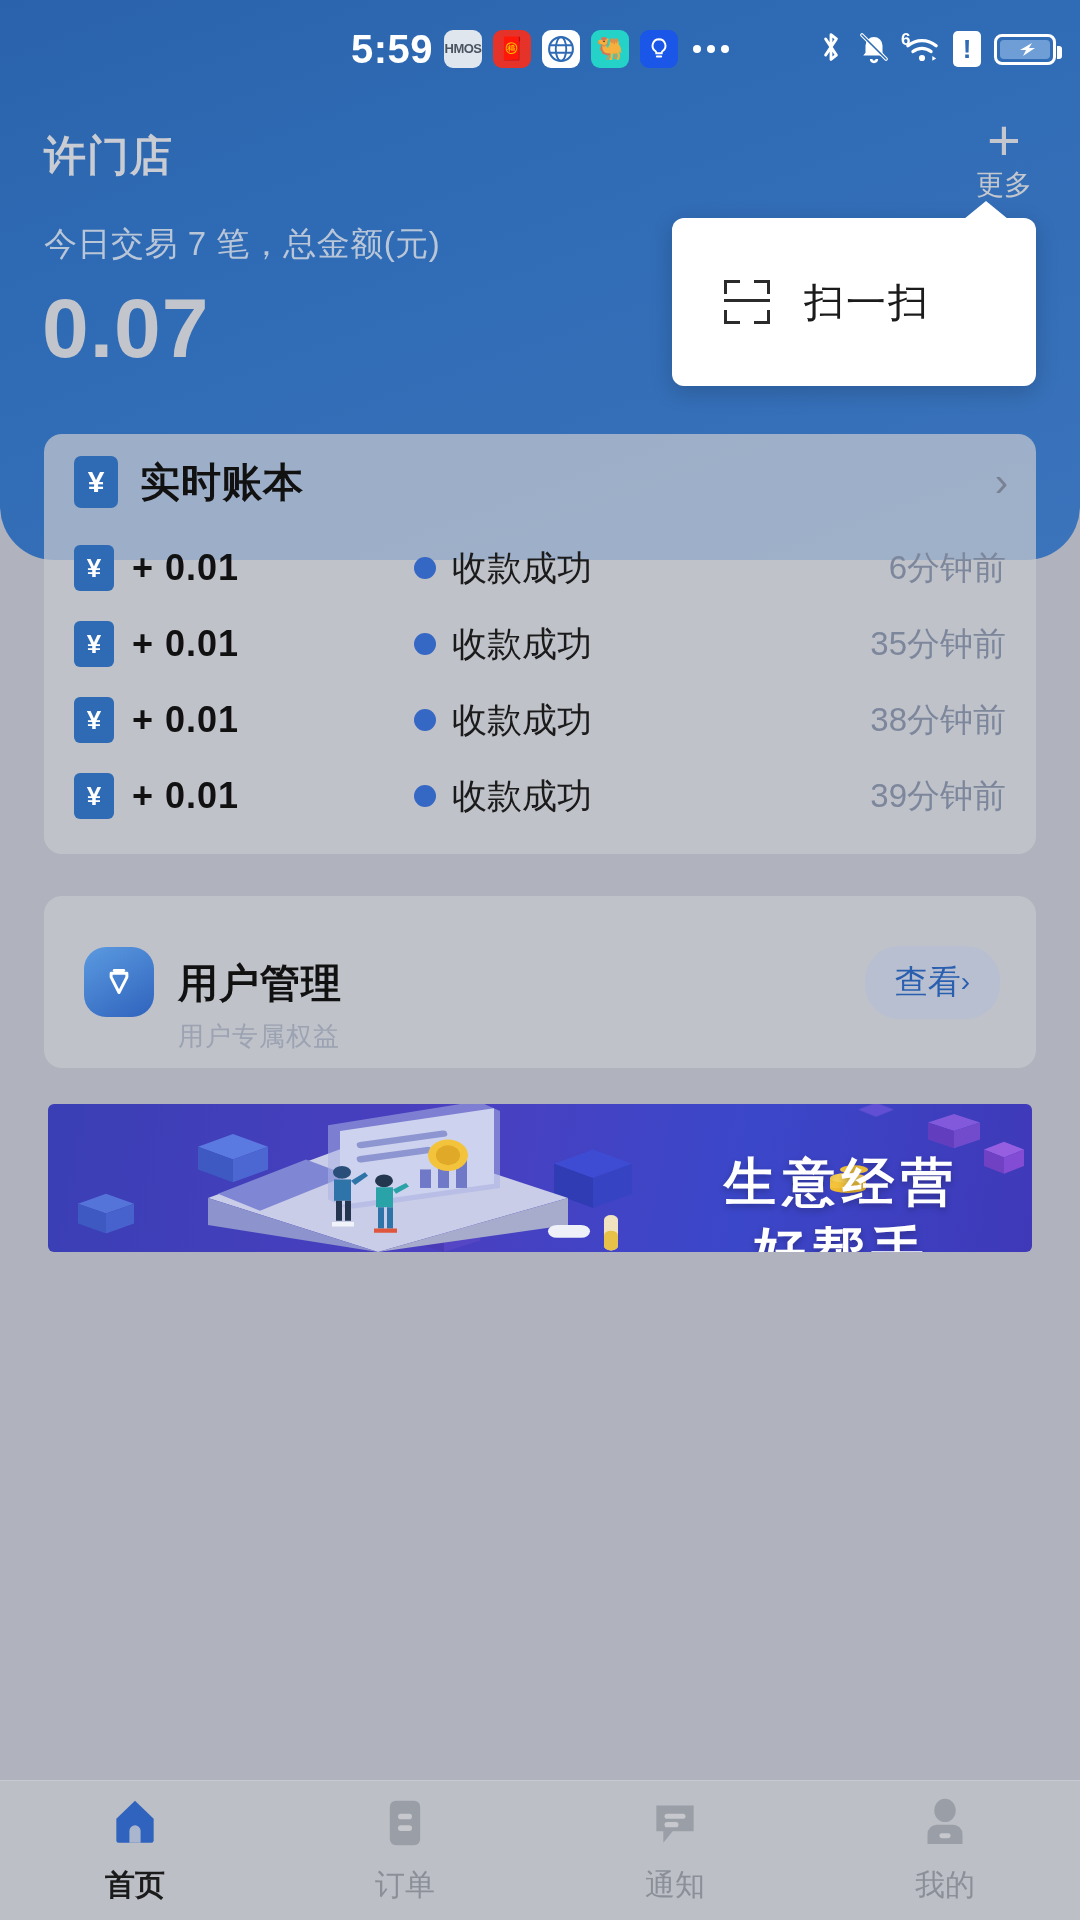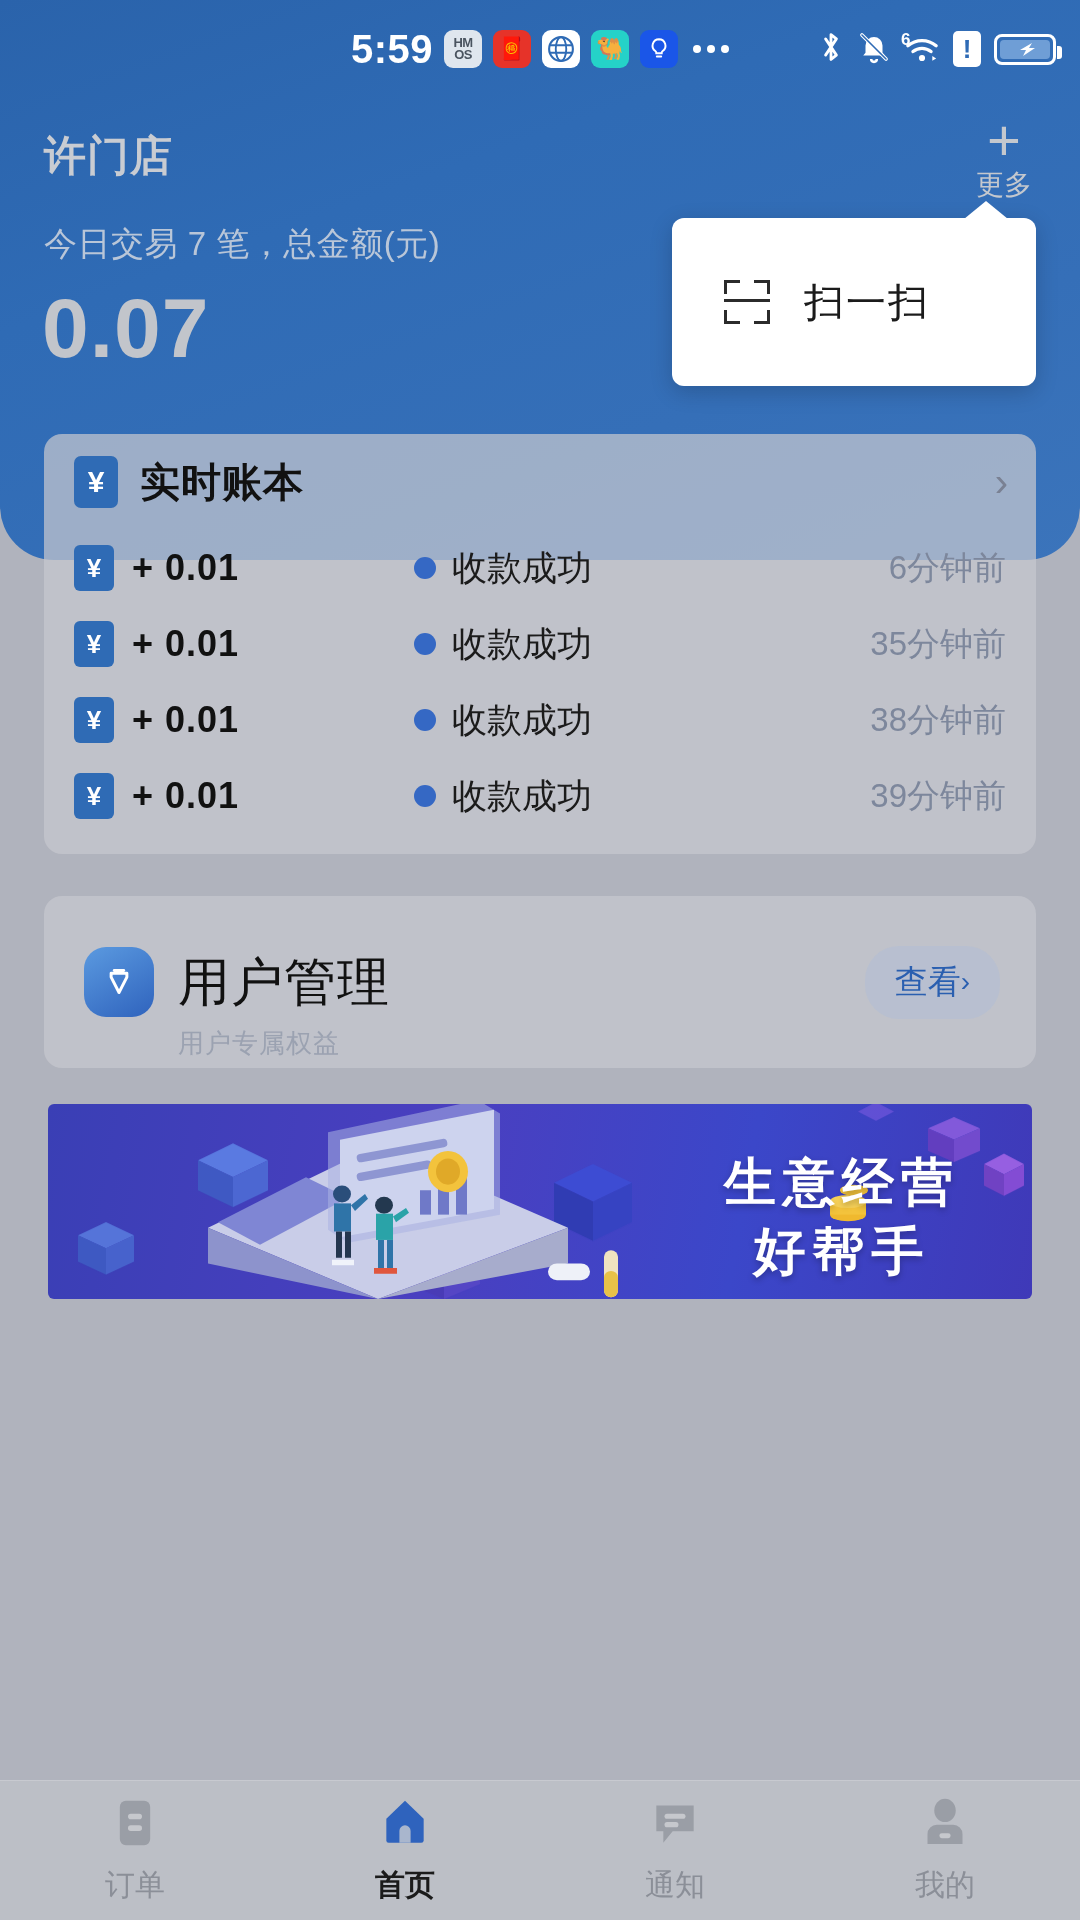--- a/index.html
+++ b/index.html
@@ -21,21 +21,21 @@
   .statusbar {
     position:absolute; top:3px; left:0; width:1080px; height:92px;
     display:flex; align-items:center;
   }
   .sb-center {
     position:absolute; left:0; right:0; top:0; height:92px;
     display:flex; align-items:center; justify-content:center; gap:11px;
   }
   .sb-time { color:#fff; font-size:40px; font-weight:600; letter-spacing:0.5px; }
   .sb-appicon { width:38px; height:38px; border-radius:9px; display:flex; align-items:center; justify-content:center; font-size:17px; line-height:1; overflow:hidden; }
-  .ic-hmos { background:#dfe6ee; color:#4a5460; font-size:13px; font-weight:700; flex-direction:column; line-height:0.92; letter-spacing:-0.5px; }
+  .ic-hmos { background:#dfe6ee; color:#4a5460; font-size:13px; font-weight:700; line-height:0.92; letter-spacing:-0.5px; }
   .ic-red { background:#e63329; font-size:22px; }
   .ic-browser { background:#fff; }
   .ic-camel { background:#25d2c8; font-size:22px; }
   .ic-bulb { background:#1a56e8; }
   .sb-dots { display:flex; gap:6px; align-items:center; margin-left:4px; }
   .sb-dots i { width:8px; height:8px; border-radius:50%; background:#fff; display:block; }
   .sb-right {
     position:absolute; right:24px; top:0; height:92px;
     display:flex; align-items:center; gap:13px;
   }
@@ -120,31 +120,31 @@
   .tx-time { margin-left:auto; font-size:33px; color:#7d879c; }
   .tx-row { position:relative; }
   
   .user-card { top:896px; height:172px; display:flex; align-items:center; padding:0 36px 0 40px; }
   .user-ico {
     width:70px; height:70px; border-radius:22px;
     background:linear-gradient(150deg,#5b9ae0,#2f63bd);
     display:flex; align-items:center; justify-content:center; flex:0 0 auto;
   }
   .user-txt { margin-left:24px; }
-  .user-title { font-size:52px; font-weight:400; color:#111; letter-spacing:1px;margin-top:45px; }
+  .user-title { font-size:40px; font-weight:700; color:#111; letter-spacing:1px;margin-top:45px; }
   .user-sub { margin-top:8px; font-size:26px; color:#9ba2b1; letter-spacing:1px; }
   .view-btn {
     margin-left:auto; background:rgba(176,190,214,0.55); border-radius:34px;
     padding:14px 30px; display:flex; align-items:center; 
   }
   .view-btn span { font-size:33px; color:#2a5fb0; }
   .view-btn i { color:#2a5fb0; font-size:28px; font-weight:300; font-style:normal; }
   
   .banner {
-    position:absolute; left:48px; top:1104px; width:984px; height:195px;
+    position:absolute; left:48px; top:1104px; width:984px; height:148px;
     border-radius:6px; overflow:hidden;
     background:linear-gradient(100deg,#3a3fb5 0%,#4a3fc0 40%,#3b47c9 70%,#3f39b8 100%);
   }
   .banner svg { position:absolute; inset:0; width:100%; height:100%; }
   .banner-text {
     position:absolute; right:72px; top:44px;
     color:#fff; font-size:52px; font-weight:700; line-height:1.32;
     letter-spacing:7px; text-align:center;
     text-shadow:0 3px 6px rgba(0,0,0,.25);
   }
@@ -379,35 +379,35 @@
       <ellipse cx="806" cy="92" rx="14" ry="6" fill="#f3c33c"></ellipse>
     </g>
   </svg>
   <div class="banner-text">
     <div>生意经营</div>
     <div>好帮手</div>
   </div>
 </div>
 
 <div class="tabbar">
+  <div class="tab active">
+    <svg width="56" height="56" viewBox="0 0 24 24">
+      <path d="M12 2.5 20 10.2v9.3a1 1 0 0 1-1 1H5a1 1 0 0 1-1-1v-9.3z" fill="#2f63bd"></path>
+      <path d="M9.6 20.5v-5.1a2.4 2.4 0 0 1 4.8 0v5.1z" fill="#a9b6cd"></path>
+    </svg>
+    <div class="lbl">首页</div>
+  </div>
   <div class="tab">
     <svg width="56" height="56" viewBox="0 0 24 24">
       <rect x="5.5" y="2.5" width="13" height="19" rx="2.6" fill="#9a9ea6"></rect>
       <rect x="9" y="8" width="6" height="2.4" rx="1.2" fill="#c6c8cd"></rect>
       <rect x="9" y="13" width="6" height="2.4" rx="1.2" fill="#c6c8cd"></rect>
     </svg>
     <div class="lbl">订单</div>
   </div>
-  <div class="tab active">
-    <svg width="56" height="56" viewBox="0 0 24 24">
-      <path d="M12 2.5 20 10.2v9.3a1 1 0 0 1-1 1H5a1 1 0 0 1-1-1v-9.3z" fill="#2f63bd"></path>
-      <path d="M9.6 20.5v-5.1a2.4 2.4 0 0 1 4.8 0v5.1z" fill="#a9b6cd"></path>
-    </svg>
-    <div class="lbl">首页</div>
-  </div>
   <div class="tab">
     <svg width="56" height="56" viewBox="0 0 24 24">
       <path d="M4 4.5h16v11H11l-4 5v-5H4z" fill="#9a9ea6"></path>
       <rect x="7.5" y="8" width="9" height="2.2" rx="1.1" fill="#c6c8cd"></rect>
       <rect x="7.5" y="11.6" width="6" height="2.2" rx="1.1" fill="#c6c8cd"></rect>
     </svg>
     <div class="lbl">通知</div>
   </div>
   <div class="tab">
     <svg width="56" height="56" viewBox="0 0 24 24">

